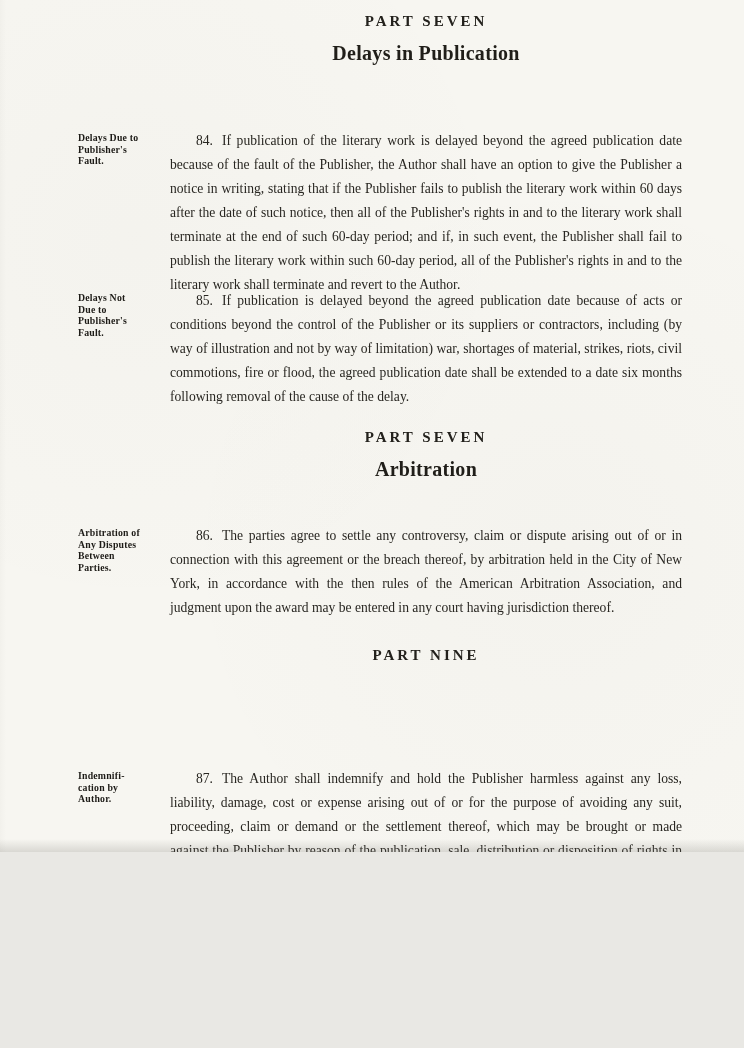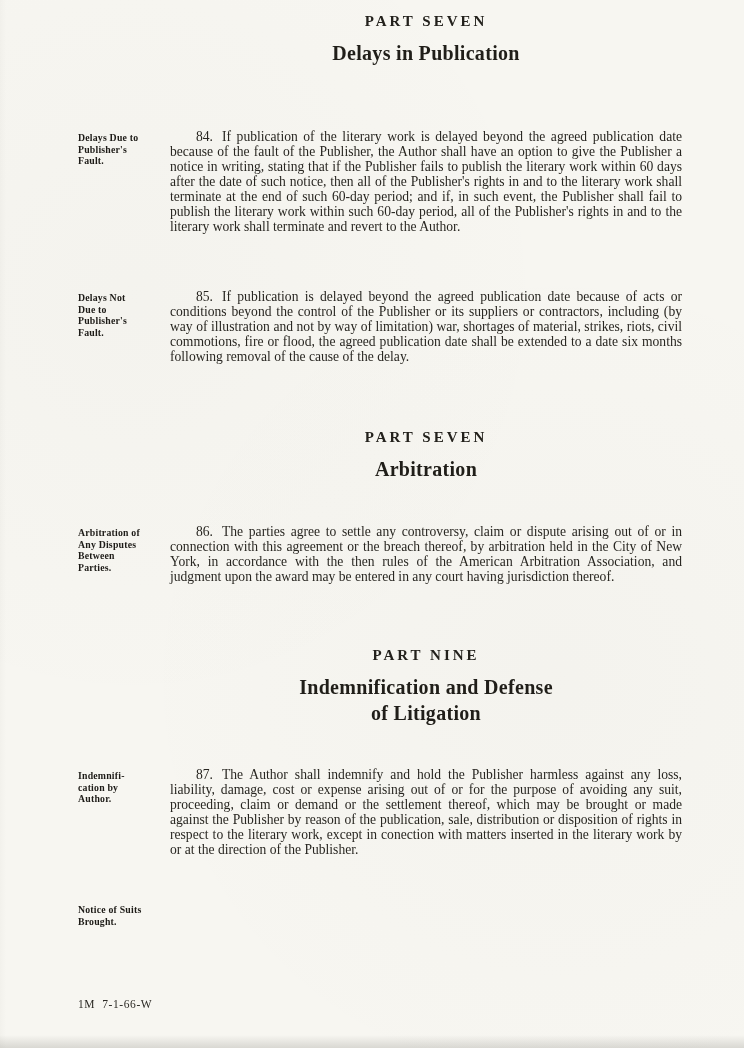--- a/index.html
+++ b/index.html
@@ -1,19 +1,19 @@
 <!DOCTYPE html>
 <html><head>
 <meta charset="utf-8">
 <style>
   html,body { margin:0; padding:0; background:#e9e8e4; }
   .page {
     position: relative;
     width: 744px;
-    height: 1048px;
+    height: 852px;
     margin: 0 auto;
     background-color: #f7f6f1;
     background-image:
       radial-gradient(circle at 18% 28%, rgba(90,88,80,0.020), transparent 45%),
       radial-gradient(circle at 75% 65%, rgba(90,88,80,0.018), transparent 50%),
       linear-gradient(90deg, rgba(120,118,110,0.04) 0px, rgba(120,118,110,0) 6px);
     font-family: "Liberation Serif", serif;
     color: #262420;
     overflow: hidden;
   }
@@ -31,21 +31,21 @@
     letter-spacing: 0.3px; color: #201e19;
   }
   .clause { position: absolute; left: 78px; width: 604px; }
   .margin-note {
     position: absolute; left: 0; top: 3px; width: 90px;
     font-size: 9.8px; font-weight: bold; 
     line-height: 11.6px; letter-spacing: 0.2px; color: #1d1b17;
   }
   .clause-text {
     margin: 0 0 0 92px; width: 512px;
-    font-size: 13.6px; line-height: 15px;
+    font-size: 13.6px; line-height: 24px;
     text-align: justify; text-indent: 26px;
     color: #282621;
   }
   .clause-num { padding-right: 9px; }
   .page-number {
     position: absolute; left: 170px; top: 971px; width: 512px;
     text-align: center; font-size: 11.5px; color: #2b2924;
   }
   .imprint {
     position: absolute; left: 78px; top: 998px;
@@ -91,24 +91,20 @@
       <div>Arbitration of</div>
       <div>Any Disputes</div>
       <div>Between</div>
       <div>Parties.</div>
     </div>
     <p class="clause-text"><span class="clause-num">86.</span><span>The parties agree to settle any controversy, claim or dispute arising out of or in connection with this agreement or the breach thereof, by arbitration held in the City of New York, in accordance with the then rules of the American Arbitration Association, and judgment upon the award may be entered in any court having jurisdiction thereof.</span></p>
   </div>
 
   <div class="section-heading" style="top:647px;">
     <div class="part-label">PART NINE</div>
-    <div class="section-title">
-      <div>Indemnification and Defense</div>
-      <div>of Litigation</div>
-    </div>
   </div>
 
   <div class="clause" style="top:767px;">
     <div class="margin-note">
       <div>Indemnifi-</div>
       <div>cation by</div>
       <div>Author.</div>
     </div>
     <p class="clause-text"><span class="clause-num">87.</span><span>The Author shall indemnify and hold the Publisher harmless against any loss, liability, damage, cost or expense arising out of or for the purpose of avoiding any suit, proceeding, claim or demand or the settlement thereof, which may be brought or made against the Publisher by reason of the publication, sale, distribution or disposition of rights in respect to the literary work, except in conection with matters inserted in the literary work by or at the direction of the Publisher.</span></p>
   </div>

